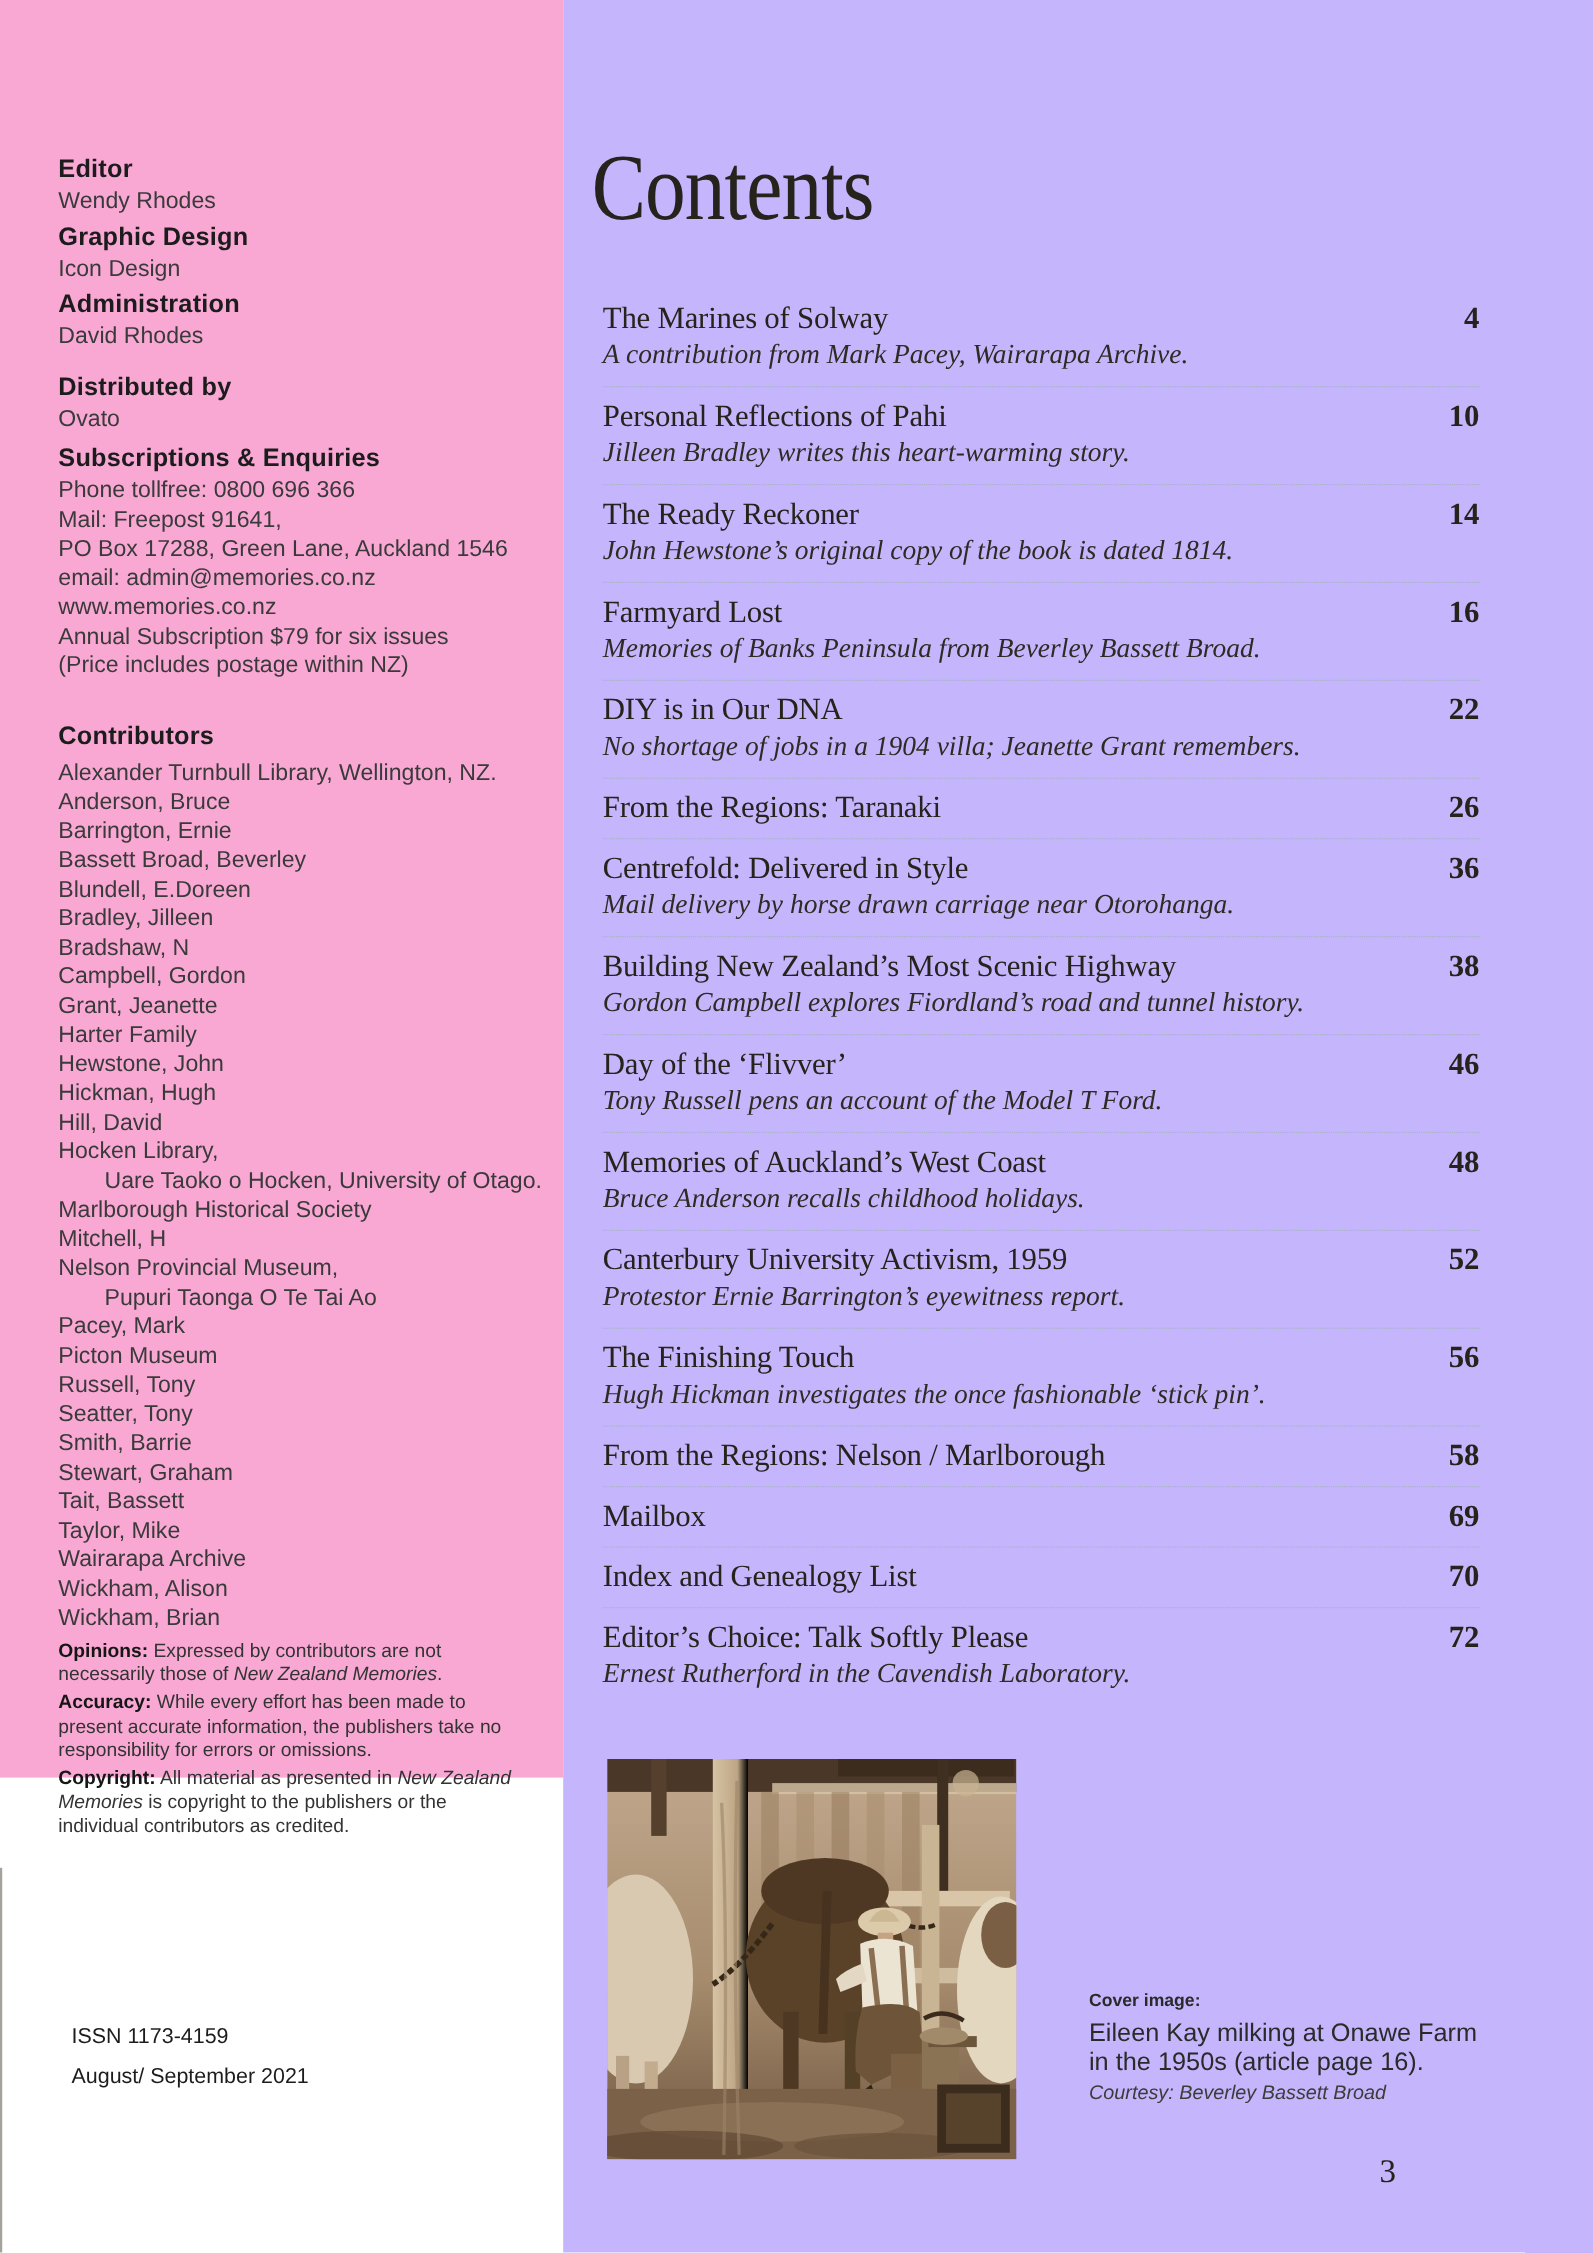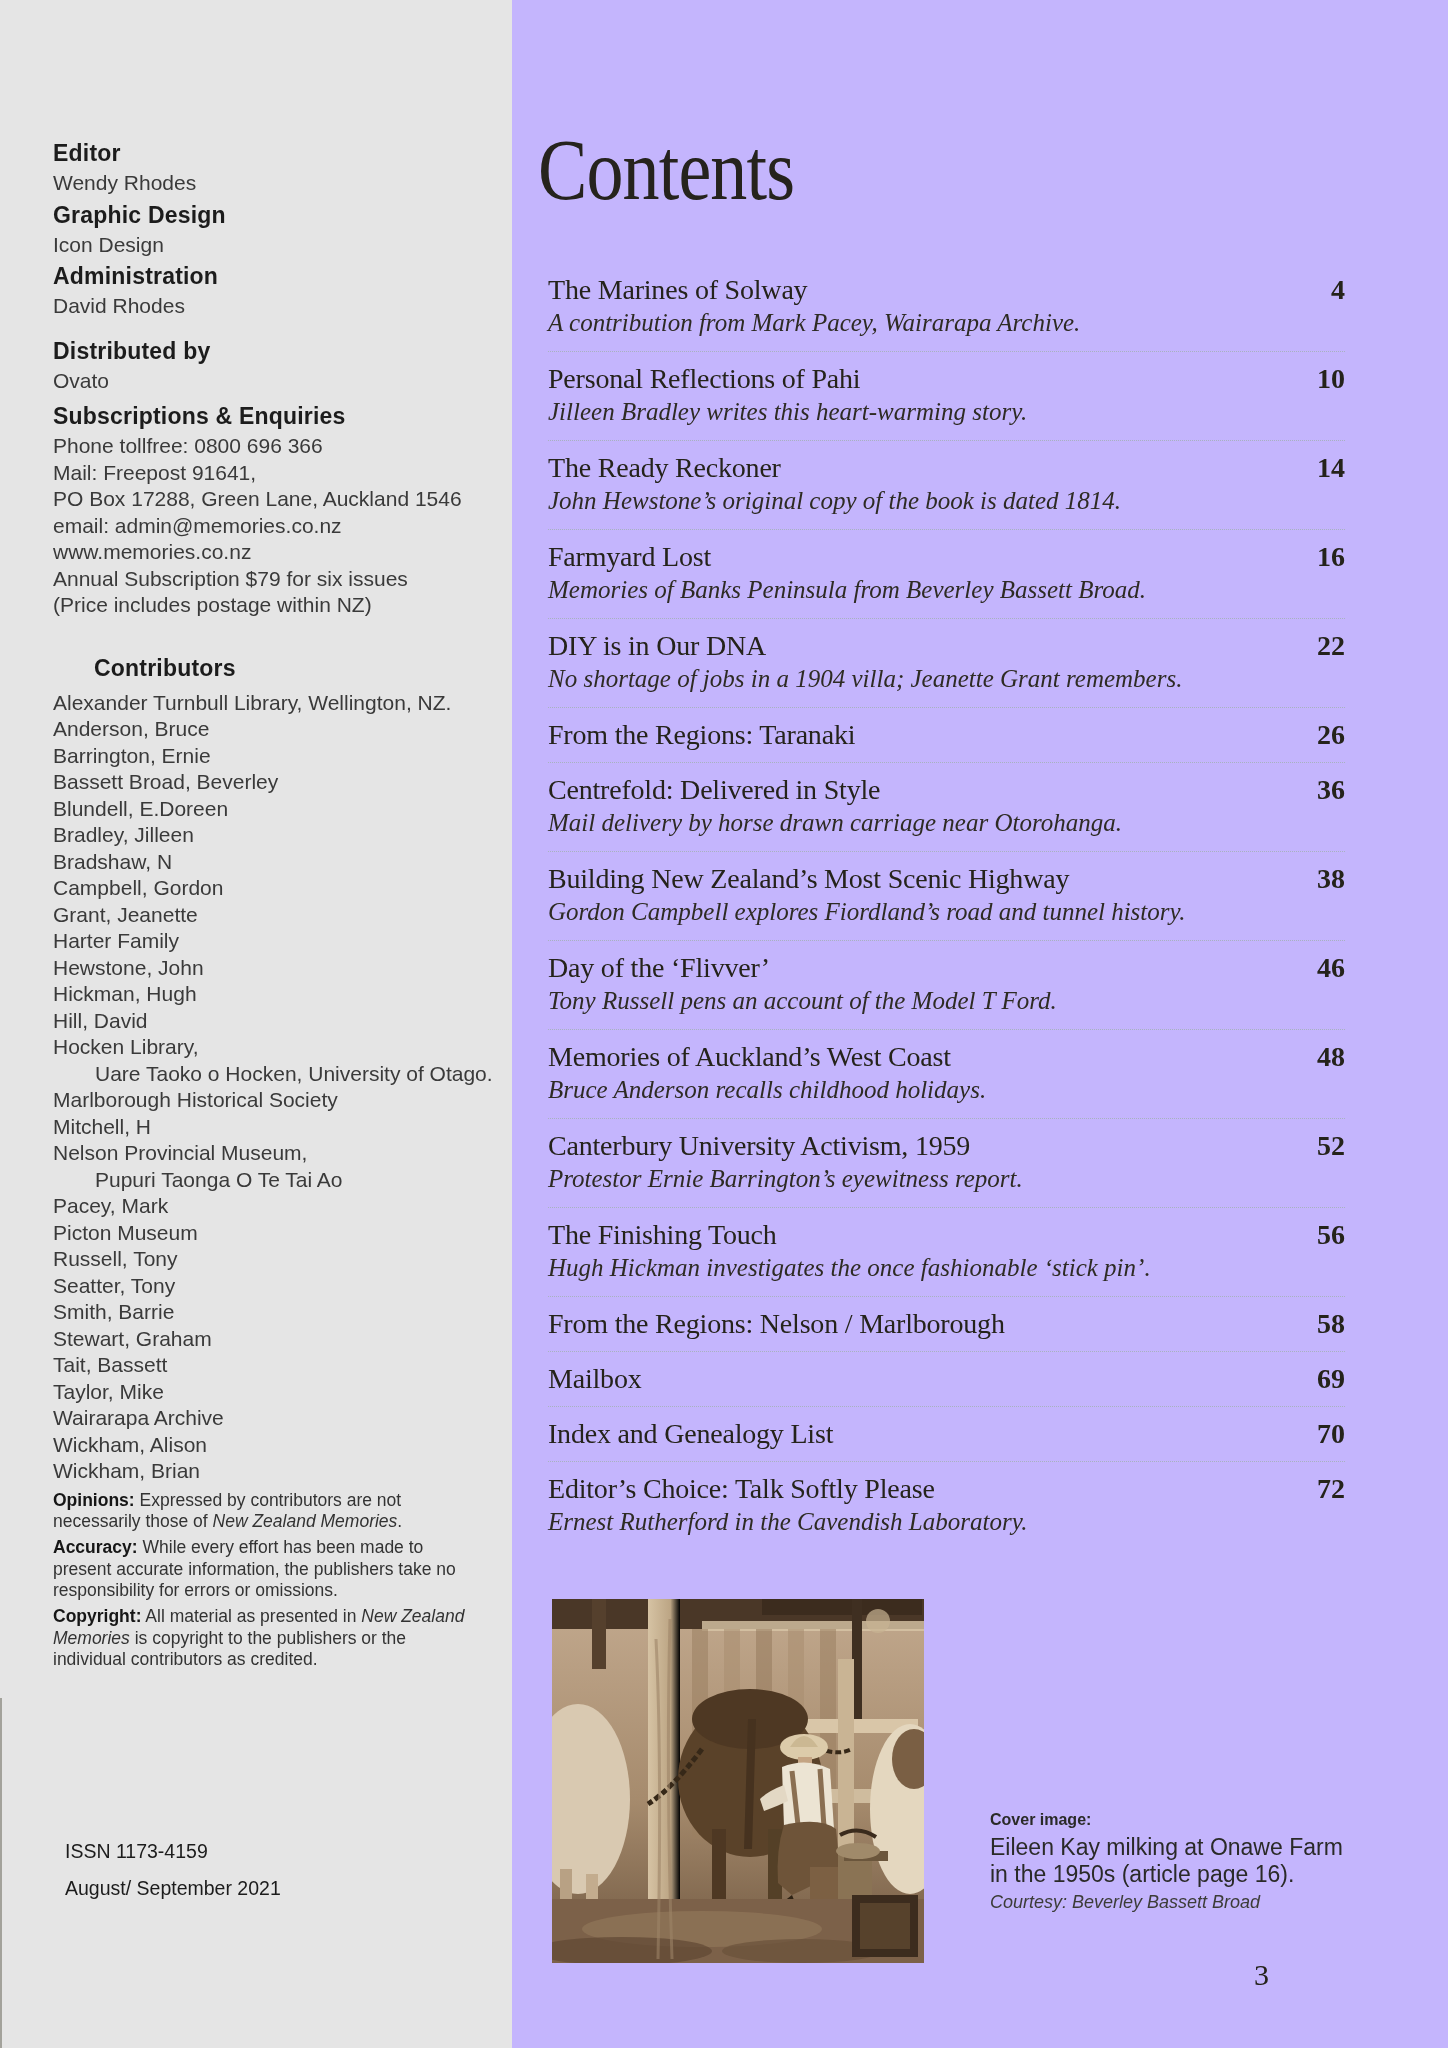--- a/index.html
+++ b/index.html
@@ -1,28 +1,28 @@
 <!DOCTYPE html>
 <html><head>
 <meta charset="utf-8">
 <style>
   html,body{margin:0;padding:0;background:#ffffff;}
   .page{position:relative;width:1448px;height:2048px;background:#ffffff;overflow:hidden;
         font-family:"Liberation Sans",sans-serif;color:#2a2a2a;}
   
-  .sidebar{position:absolute;left:0;top:0;width:512px;height:2048px;background:#e5e5e5;
+  .sidebar{position:absolute;left:0;top:0;width:512px;height:1616px;background:#f9a8d4;
            box-sizing:border-box;padding:140px 8px 0 53px;}
   .sb-section{margin-bottom:5px;}
   .sb-section h3{margin:0 0 3px 0;font-size:23px;line-height:27px;font-weight:700;color:#1c1c1c;letter-spacing:.2px;}
   .sb-line{margin:0;font-size:21px;line-height:26.5px;color:#3a3a3a;}
   .sb-line.indent{padding-left:42px;}
   .sb-section.administration{margin-bottom:18px;}
   .sb-section.distributed-by{margin-bottom:9px;}
   .sb-section.subscriptions-enquiries{margin-bottom:36px;}
-  .sb-section.contributors h3{margin-bottom:8px;margin-left:41px;}
+  .sb-section.contributors h3{margin-bottom:8px;}
   .sb-notices{margin-top:4px;width:412px;}
   .notice{margin:0 0 4px 0;font-size:17.5px;line-height:21.7px;color:#333;}
   .notice strong{color:#161616;}
   .sb-foot{margin-top:168px;}
   .sb-foot p{margin:12px;font-weight:400;font-size:19.5px;line-height:25px;color:#1c1c1c;}
   .scan-edge{position:absolute;left:0;top:1698px;width:2px;height:350px;background:#a3a29b;}
   
   .panel{position:absolute;left:512px;top:0;width:936px;height:2048px;background:#c4b5fd;}
   .panel h1{position:absolute;left:26px;top:126px;margin:0;font-family:"Liberation Serif",serif;
             font-weight:400;font-size:86px;line-height:88px;color:#26231d;letter-spacing:-1px;

